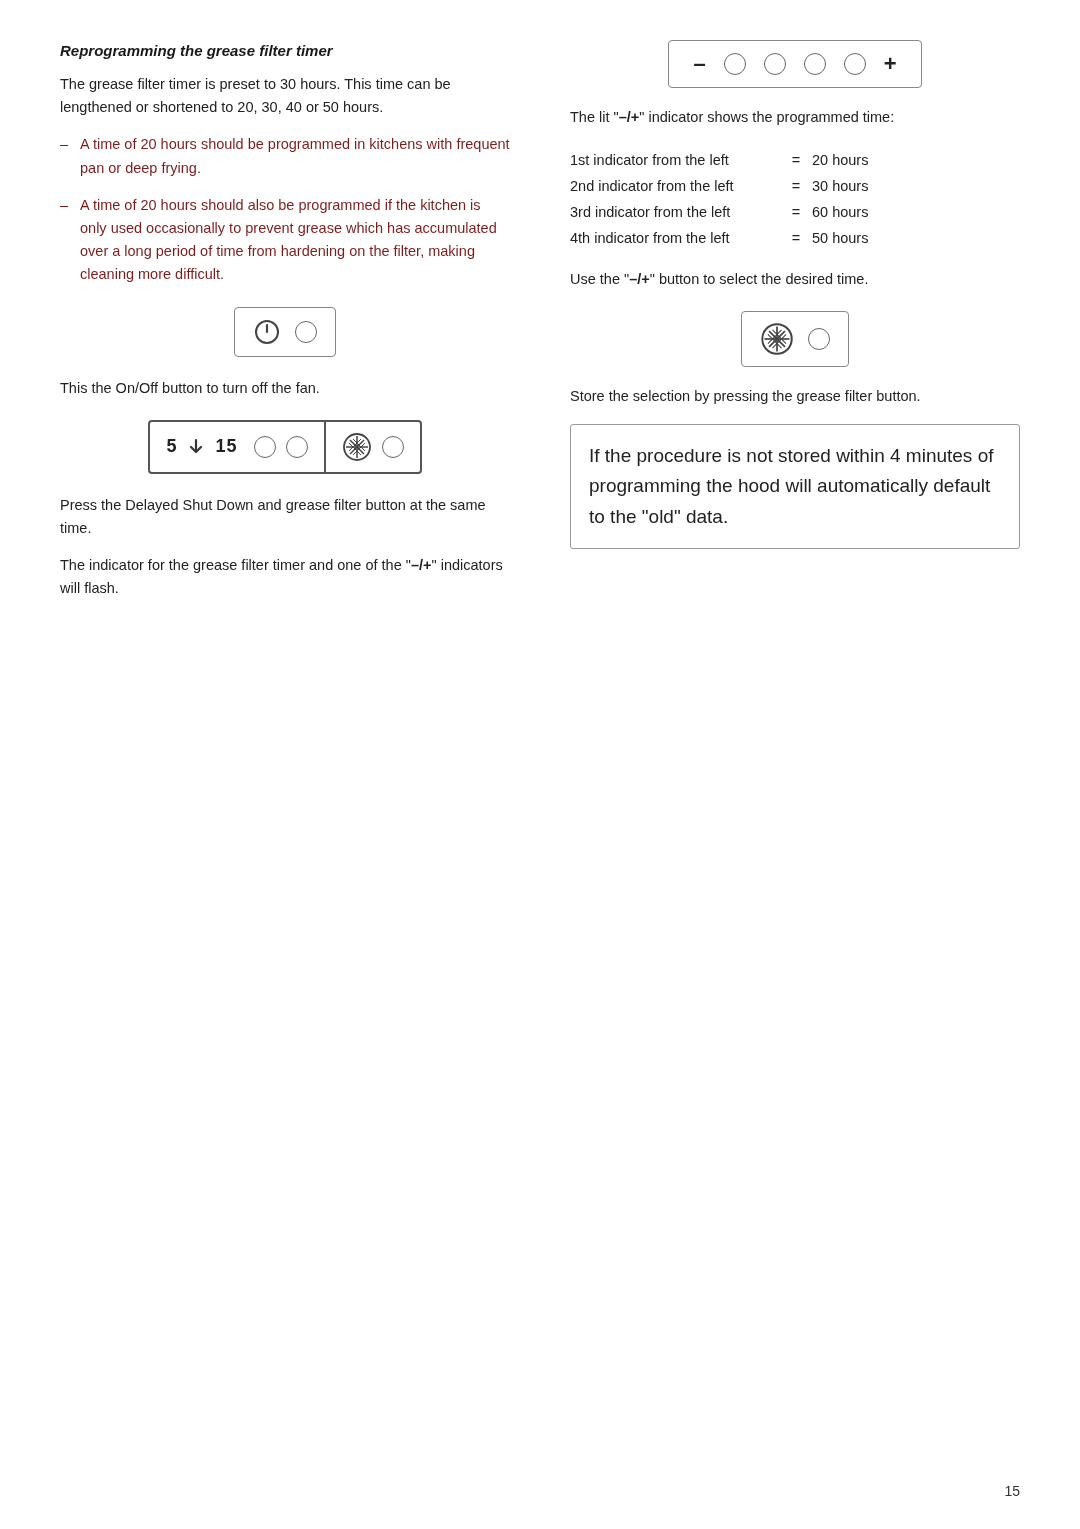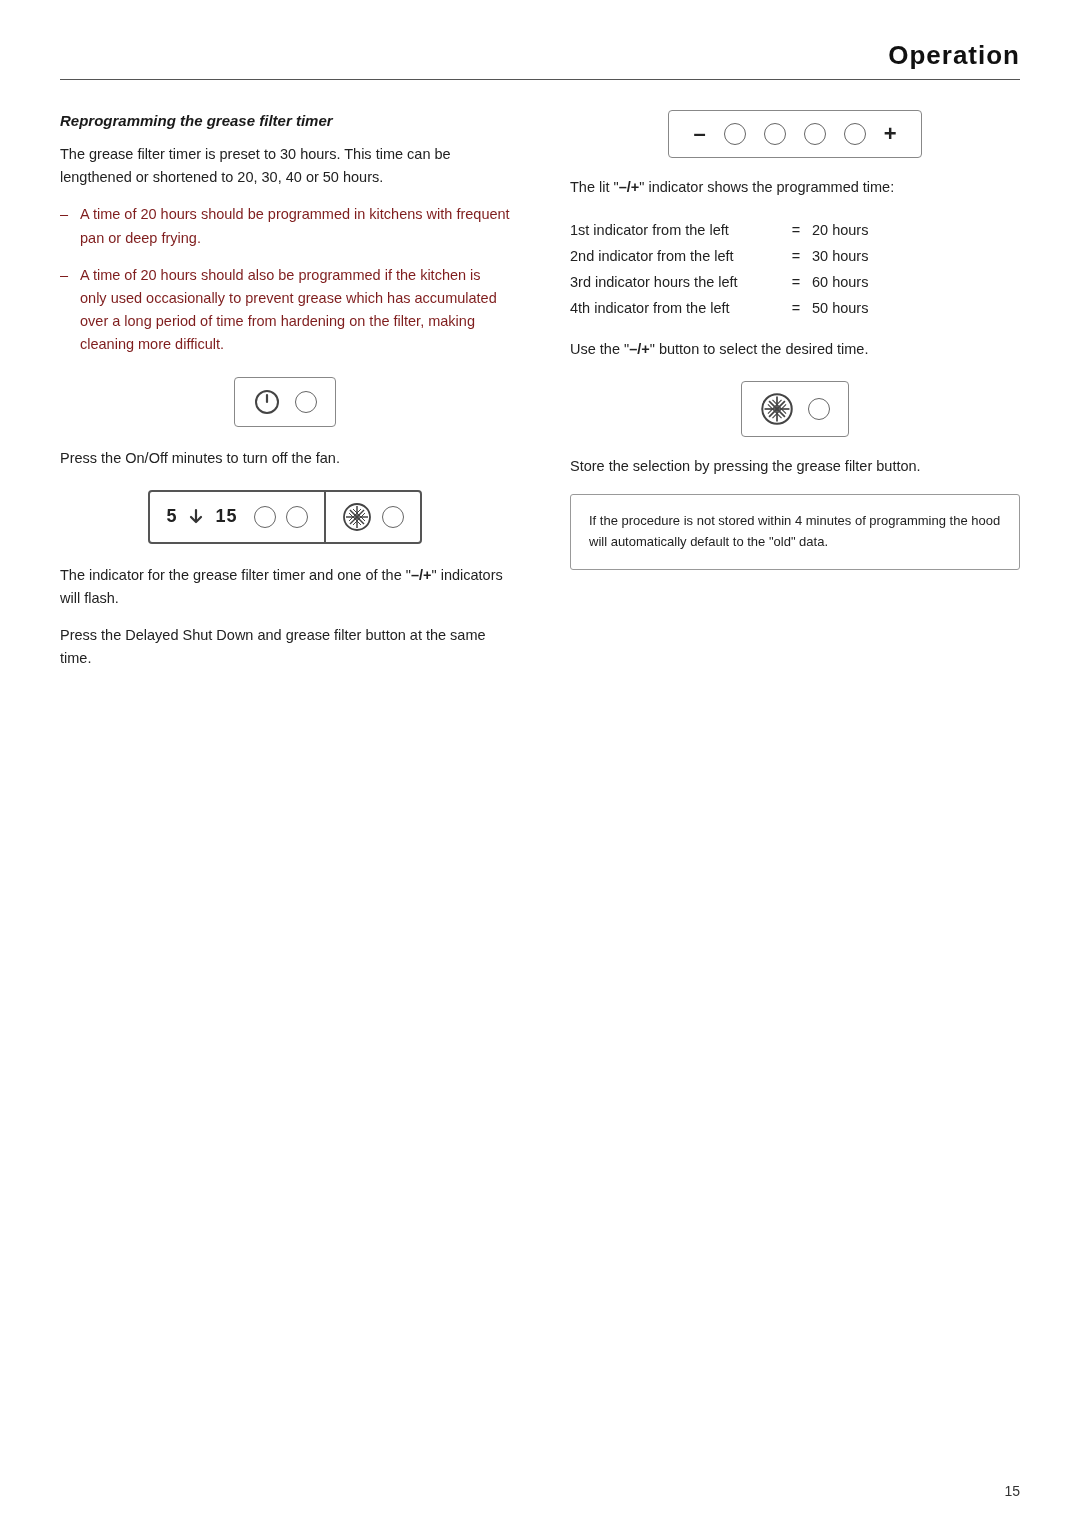--- a/index.html
+++ b/index.html
@@ -200,43 +200,40 @@
 
     .indicator-value {
       flex: 1;
     }
 
     
     .notice-box {
       border: 1.5px solid #999;
       border-radius: 3px;
       padding: 16px 18px;
-      font-size: 13px;
+      font-size: 19px;
       line-height: 1.6;
       color: #222;
       margin-top: 16px;
     }
 
     
     .page-number {
       position: absolute;
       bottom: 30px;
       right: 60px;
       font-size: 14px;
       color: #333;
     }
   </style>
 </head>
 <body>
 
 <div class="page-container">
 
-  <div class="page-header">
-    <span class="page-title">Operation</span>
-  </div>
 
   <div class="content-area">
 
     <div class="left-col">
 
       <p class="section-title">Reprogramming the grease filter timer</p>
 
       <p class="body-text">The grease filter timer is preset to 30 hours. This time can be lengthened or shortened to 20, 30, 40 or 50 hours.</p>
 
       <ul class="bullet-list">
@@ -248,21 +245,21 @@
         <div class="panel-button">
 
           <svg class="power-icon" viewBox="0 0 28 28" fill="none" xmlns="http://www.w3.org/2000/svg">
             <circle cx="14" cy="14" r="11" stroke="#444" stroke-width="2"></circle>
             <line x1="14" y1="7" x2="14" y2="14" stroke="#444" stroke-width="2.2" stroke-linecap="round"></line>
           </svg>
         </div>
         <div class="circle-indicator"></div>
       </div>
 
-      <p class="body-text">Press the On/Off minutes to turn off the fan.</p>
+      <p class="body-text">This the On/Off button to turn off the fan.</p>
 
       <div class="control-panel-wide">
         <div class="panel-section">
           <span class="delay-label">5</span>
 
           <svg width="18" height="18" viewBox="0 0 18 18" fill="none" xmlns="http://www.w3.org/2000/svg">
             <line x1="9" y1="2" x2="9" y2="13" stroke="#333" stroke-width="2.2" stroke-linecap="round"></line>
             <polyline points="4,9 9,14 14,9" stroke="#333" stroke-width="2.2" fill="none" stroke-linecap="round" stroke-linejoin="round"></polyline>
           </svg>
           <span class="delay-label">15</span>
@@ -281,23 +278,23 @@
             <line x1="4" y1="15" x2="26" y2="15" stroke="#444" stroke-width="1.5"></line>
             <line x1="7" y1="11" x2="19" y2="23" stroke="#444" stroke-width="1"></line>
             <line x1="11" y1="7" x2="23" y2="19" stroke="#444" stroke-width="1"></line>
             <line x1="7" y1="19" x2="19" y2="7" stroke="#444" stroke-width="1"></line>
             <line x1="11" y1="23" x2="23" y2="11" stroke="#444" stroke-width="1"></line>
           </svg>
           <div class="circle-indicator"></div>
         </div>
       </div>
 
+      <p class="body-text">Press the Delayed Shut Down and grease filter button at the same time.</p>
+
       <p class="body-text">The indicator for the grease filter timer and one of the "<strong>–/+</strong>" indicators will flash.</p>
-
-      <p class="body-text">Press the Delayed Shut Down and grease filter button at the same time.</p>
 
     </div>
 
     <div class="right-col">
 
       <div class="control-panel-pm">
         <span class="pm-symbol">–</span>
         <div class="circle-indicator"></div>
         <div class="circle-indicator"></div>
         <div class="circle-indicator"></div>
@@ -312,21 +309,21 @@
           <span class="indicator-label">1st indicator from the left</span>
           <span class="indicator-equals">=</span>
           <span class="indicator-value">20 hours</span>
         </div>
         <div class="indicator-row">
           <span class="indicator-label">2nd indicator from the left</span>
           <span class="indicator-equals">=</span>
           <span class="indicator-value">30 hours</span>
         </div>
         <div class="indicator-row">
-          <span class="indicator-label">3rd indicator hours the left</span>
+          <span class="indicator-label">3rd indicator from the left</span>
           <span class="indicator-equals">=</span>
           <span class="indicator-value">60 hours</span>
         </div>
         <div class="indicator-row">
           <span class="indicator-label">4th indicator from the left</span>
           <span class="indicator-equals">=</span>
           <span class="indicator-value">50 hours</span>
         </div>
       </div>
 

